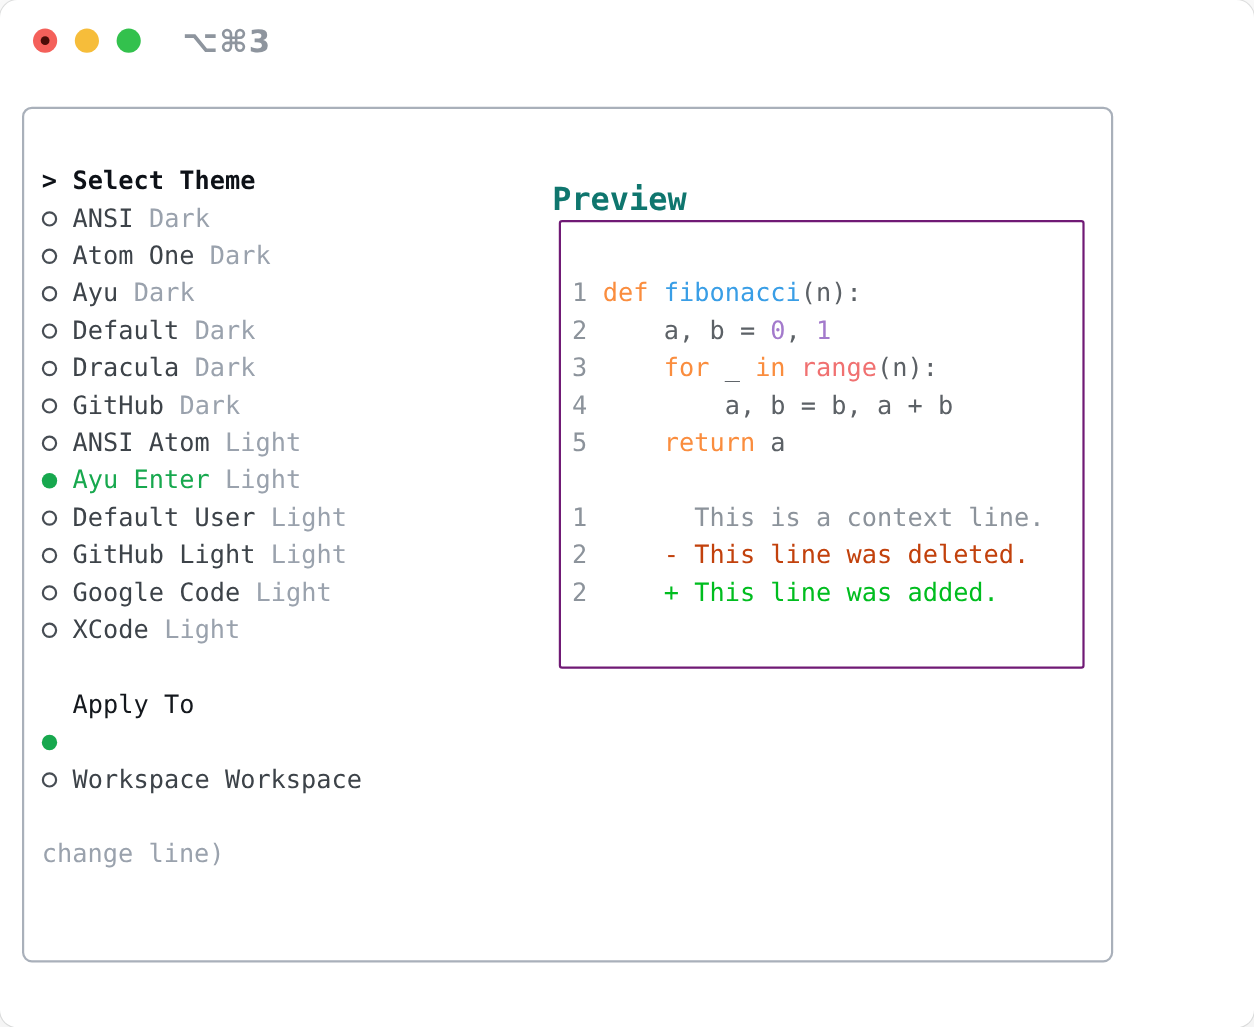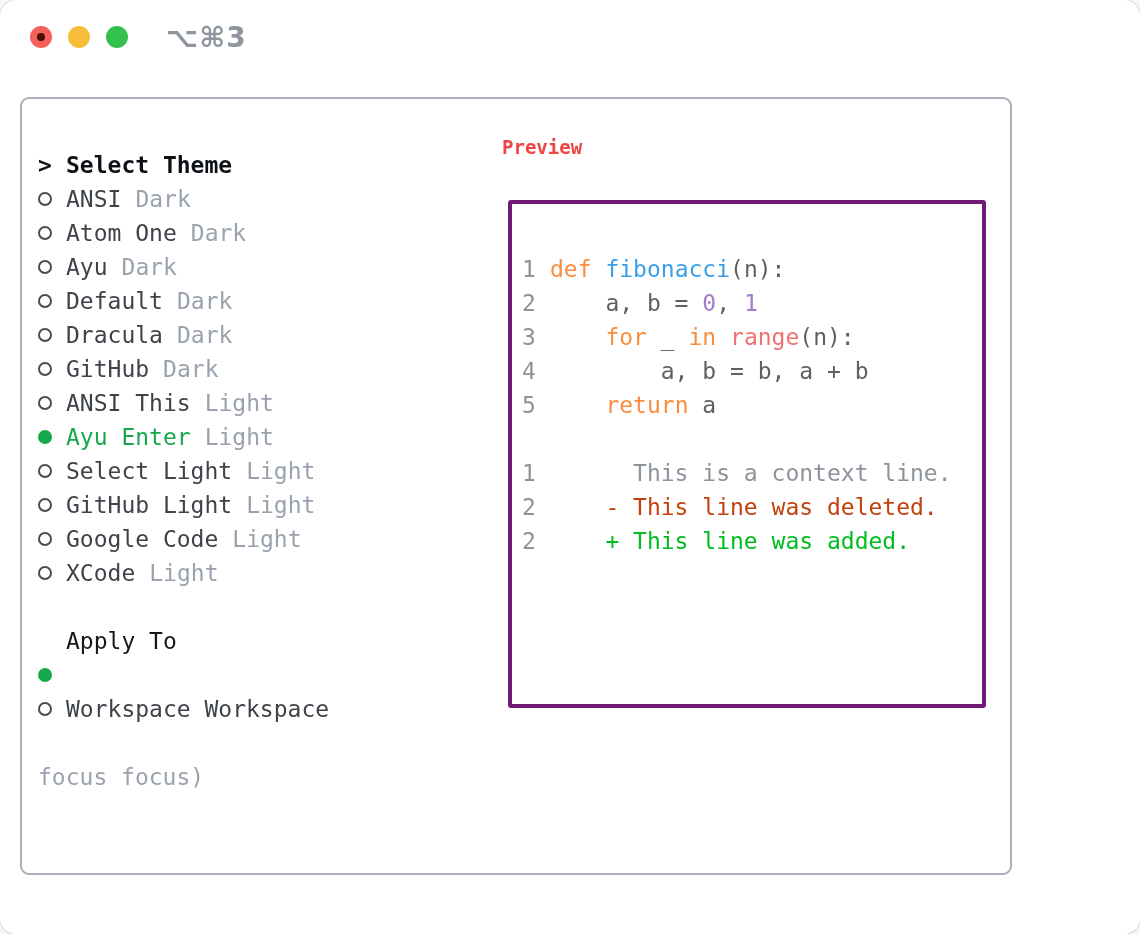--- a/index.html
+++ b/index.html
@@ -48,26 +48,26 @@
     background:#17a84e;
   }
   .prompt{font-weight:bold;color:#0d1117;}
   .header-label{font-weight:bold;color:#0d1117;}
   .apply-label{color:#14181d;}
   .tag{color:#9aa2ad;margin-left:14px;}
   .item-selected .label{color:#17a84e;}
   .hint{color:#9aa2ad;}
   
   .preview-header{
-    position:absolute;left:480px;top:31px;height:34px;line-height:34px;
-    font-size:19px;font-weight:bold;color:#ef4444;
+    position:absolute;left:480px;top:65px;height:34px;line-height:34px;
+    font-size:29px;font-weight:bold;color:#0f766e;
   }
   .preview-box{
-    position:absolute;left:486px;top:101px;width:478px;height:508px;
-    border:4px solid #701a75;border-radius:3px;box-sizing:border-box;background:#fff;
+    position:absolute;left:486px;top:101px;width:478px;height:408px;
+    border:2px solid #701a75;border-radius:3px;box-sizing:border-box;background:#fff;
   }
   .code{position:absolute;left:10px;top:48px;font-size:23px;line-height:34px;}
   .cline{height:34px;white-space:pre;}
   .lnum{display:inline-block;width:28px;color:#8c939b;}
   .tok-kw{color:#fa8d3e;}
   .tok-fn{color:#399ee6;}
   .tok-bi{color:#f07171;}
   .tok-nm{color:#a37acc;}
   .tok-fg{color:#5c6166;}
   .tok-ctx{color:#8c939b;}
@@ -93,43 +93,43 @@
         <span class="marker prompt">&gt;</span><span class="header-label">Select Theme</span>
       </div>
 
       <div id="theme-list">
           <div class="row theme-item"><span class="marker"><span class="ring"></span></span><span class="label">ANSI</span><span class="tag">Dark</span></div>
           <div class="row theme-item"><span class="marker"><span class="ring"></span></span><span class="label">Atom One</span><span class="tag">Dark</span></div>
           <div class="row theme-item"><span class="marker"><span class="ring"></span></span><span class="label">Ayu</span><span class="tag">Dark</span></div>
           <div class="row theme-item"><span class="marker"><span class="ring"></span></span><span class="label">Default</span><span class="tag">Dark</span></div>
           <div class="row theme-item"><span class="marker"><span class="ring"></span></span><span class="label">Dracula</span><span class="tag">Dark</span></div>
           <div class="row theme-item"><span class="marker"><span class="ring"></span></span><span class="label">GitHub</span><span class="tag">Dark</span></div>
-          <div class="row theme-item"><span class="marker"><span class="ring"></span></span><span class="label">ANSI This</span><span class="tag">Light</span></div>
+          <div class="row theme-item"><span class="marker"><span class="ring"></span></span><span class="label">ANSI Atom</span><span class="tag">Light</span></div>
           <div class="row theme-item item-selected"><span class="marker"><span class="dot"></span></span><span class="label">Ayu Enter</span><span class="tag">Light</span></div>
-          <div class="row theme-item"><span class="marker"><span class="ring"></span></span><span class="label">Select Light</span><span class="tag">Light</span></div>
+          <div class="row theme-item"><span class="marker"><span class="ring"></span></span><span class="label">Default User</span><span class="tag">Light</span></div>
           <div class="row theme-item"><span class="marker"><span class="ring"></span></span><span class="label">GitHub Light</span><span class="tag">Light</span></div>
           <div class="row theme-item"><span class="marker"><span class="ring"></span></span><span class="label">Google Code</span><span class="tag">Light</span></div>
           <div class="row theme-item"><span class="marker"><span class="ring"></span></span><span class="label">XCode</span><span class="tag">Light</span></div>
         </div>
 
       <div class="row"></div>
 
       <div class="row">
         <span class="marker"></span><span class="apply-label">Apply To</span>
       </div>
 
       <div id="apply-options">
           <div class="row theme-item item-selected"><span class="marker"><span class="dot"></span></span></div>
           <div class="row theme-item"><span class="marker"><span class="ring"></span></span><span class="label">Workspace Workspace</span></div>
         </div>
 
       <div class="row"></div>
 
       <div class="row hint">
-        <span>focus focus)</span>
+        <span>change line)</span>
       </div>
     </div>
 
     <div class="preview-header">Preview</div>
 
     <div class="preview-box">
       <div class="code" id="preview-code">
           <div class="cline"><span class="lnum">1</span><span class="ctoks"><span class="tok-kw">def</span><span class="tok-fg"> </span><span class="tok-fn">fibonacci</span><span class="tok-fg">(n):</span></span></div>
           <div class="cline"><span class="lnum">2</span><span class="ctoks"><span class="tok-fg">    a, b = </span><span class="tok-nm">0</span><span class="tok-fg">, </span><span class="tok-nm">1</span></span></div>
           <div class="cline"><span class="lnum">3</span><span class="ctoks"><span class="tok-fg">    </span><span class="tok-kw">for</span><span class="tok-fg"> _ </span><span class="tok-kw">in</span><span class="tok-fg"> </span><span class="tok-bi">range</span><span class="tok-fg">(n):</span></span></div>

